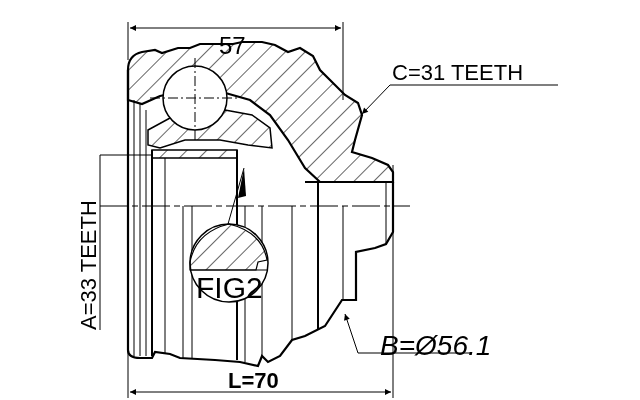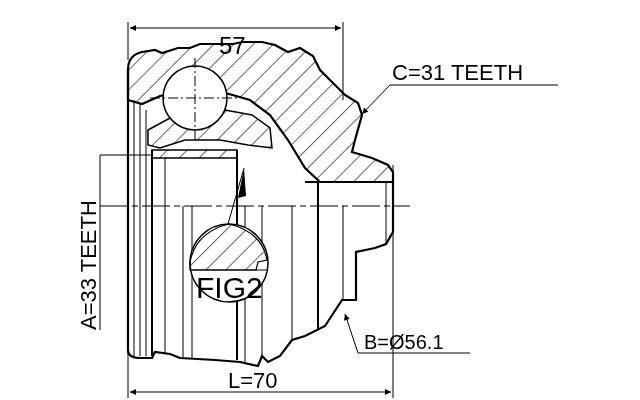--- a/index.html
+++ b/index.html
@@ -1,22 +1,22 @@
 <!DOCTYPE html>
 <html><head>
 <meta charset="utf-8">
 <style>
   html, body { margin: 0; padding: 0; background: #ffffff; }
   body { width: 640px; height: 400px; overflow: hidden; position: relative; font-family: "Liberation Sans", sans-serif; }
   #drawing { position: absolute; left: 0; top: 0; width: 640px; height: 400px; }
   .lbl { position: absolute; color: #000; font-family: "Liberation Sans", sans-serif; white-space: nowrap; line-height: 1; }
   #dim-57 { left: 219px; top: 5px; font-size: 24px; margin-top: 29px; }
   #label-c { left: 392px; top: 62px; font-size: 22px; }
-  #label-b { left: 364px; top: 332px; font-size: 20px; }
-  #dim-l { left: 228px; top: 370px; font-size: 22px; }
+  #label-b { left: 380px; top: 332px; font-size: 28px; font-style: italic; }
+  #dim-l { left: 228px; top: 370px; font-size: 22px; font-weight: bold; }
   #label-fig { left: 196px; top: 273px; font-size: 30px; }
   #label-a { left: 78px; top: 330px; font-size: 22px; transform-origin: 0 0; transform: rotate(-90deg); }
 </style>
 </head>
 <body>
 
 <svg id="drawing" viewBox="0 0 640 400" xmlns="http://www.w3.org/2000/svg">
   <defs>
     <pattern id="hatch" patternUnits="userSpaceOnUse" width="14" height="14" patternTransform="rotate(45)">
       <line x1="0" y1="0" x2="0" y2="14" stroke="#000" stroke-width="1.2"></line>

